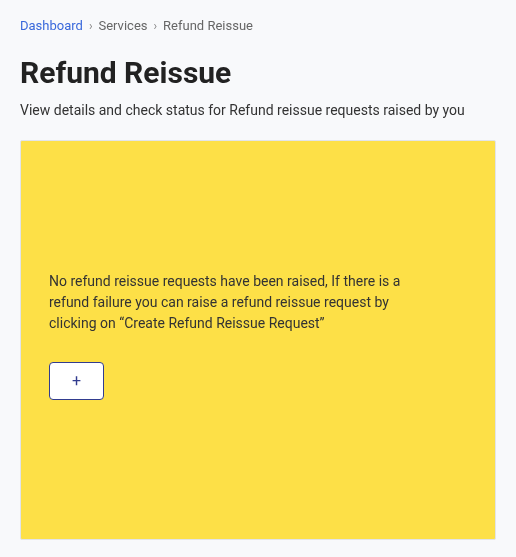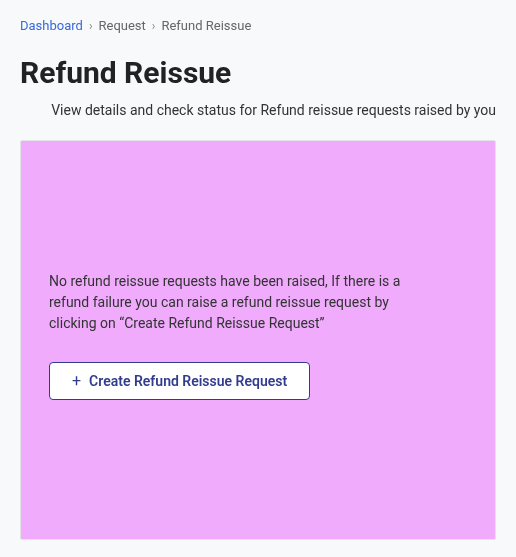--- a/index.html
+++ b/index.html
@@ -37,24 +37,23 @@
     .page-title {
       font-size: 30px;
       font-weight: 700;
       color: #222;
       margin-bottom: 12px;
     }
     .page-subtitle {
       font-size: 14px;
       color: #333;
       margin-bottom: 22px;
-      text-align: right;
     }
     .card {
-      background: #f0abfc;
+      background: #fde047;
       border: 1px solid #e2e4e8;
       border-radius: 2px;
       padding: 130px 28px 28px 28px;
       min-height: 400px;
     }
     .empty-text {
       font-size: 14px;
       color: #333;
       line-height: 1.5;
       margin-bottom: 28px;
@@ -80,27 +79,26 @@
       color: #323c8f;
       font-weight: 400;
     }
   </style>
 </head>
 <body>
 
 <nav class="breadcrumb">
   <a class="breadcrumb-link">Dashboard</a>
   <span class="breadcrumb-sep">›</span>
-  <span class="breadcrumb-current">Request</span>
+  <span class="breadcrumb-current">Services</span>
   <span class="breadcrumb-sep">›</span>
   <span class="breadcrumb-current">Refund Reissue</span>
 </nav>
 
 <h1 class="page-title">Refund Reissue</h1>
 <p class="page-subtitle">View details and check status for Refund reissue requests raised by you</p>
 
 <div class="card">
   <p class="empty-text">No refund reissue requests have been raised, If there is a refund failure you can raise a refund reissue request by clicking on “Create Refund Reissue Request”</p>
   <button class="create-btn">
     <span class="plus-icon">+</span>
-    <span>Create Refund Reissue Request</span>
   </button>
 </div>
 
 </body></html>

